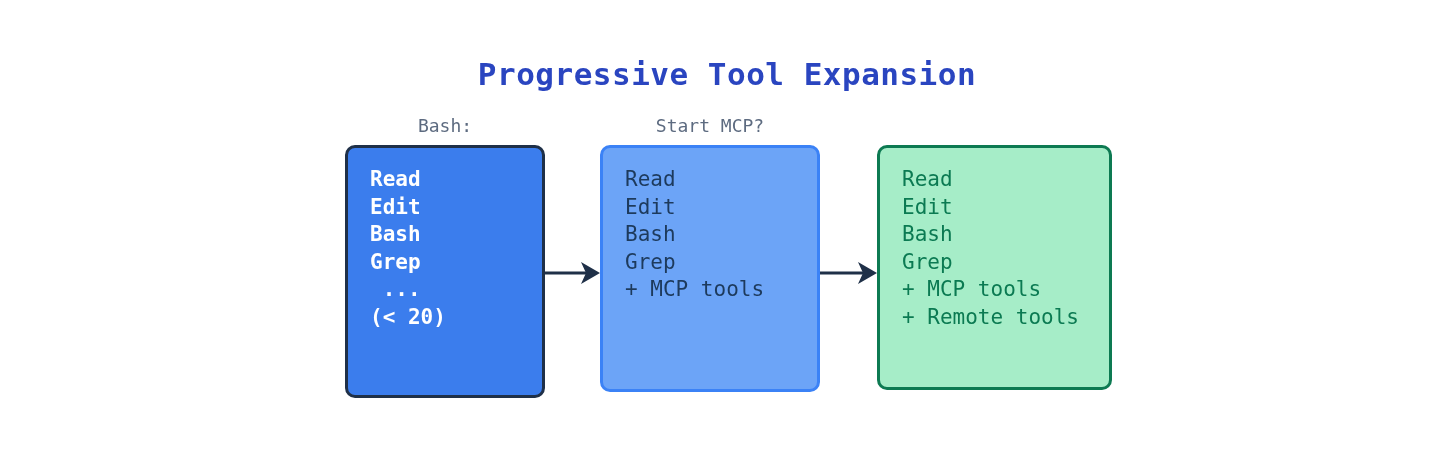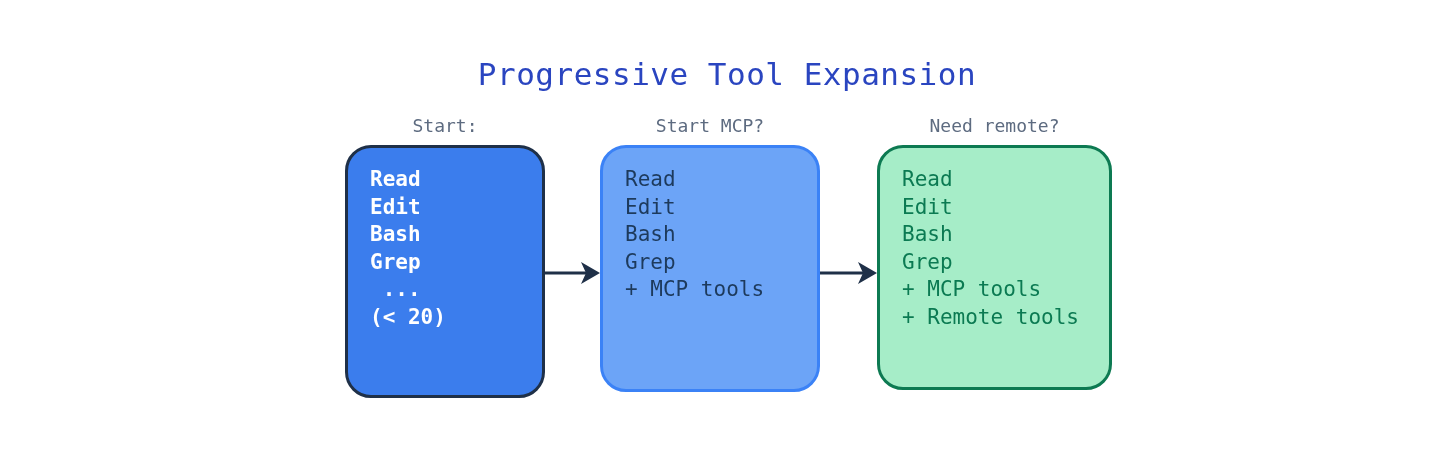--- a/index.html
+++ b/index.html
@@ -22,21 +22,21 @@
 
   
   .title {
     position: absolute;
     top: 56px;
     left: 0;
     width: 1454px;
     text-align: center;
     font-family: "DejaVu Sans Mono", "Liberation Mono", monospace;
     font-size: 31px;
-    font-weight: normal;
+    font-weight: bold;
     letter-spacing: 0.5px;
     color: #2a45c0;
     white-space: pre;
   }
 
   
   .stage-label {
     position: absolute;
     top: 115px;
     text-align: center;
@@ -49,21 +49,21 @@
   .stage-label.s0 { left: 345px; width: 200px; }
   .stage-label.s1 { left: 600px; width: 220px; }
   .stage-label.s2 { left: 877px; width: 235px; }
 
   
   .box {
     position: absolute;
     top: 145px;
     box-sizing: border-box;
     border-style: solid;
-    border-radius: 26px;
+    border-radius: 10px;
     padding-left: 34px;
   }
   .box-text {
     position: absolute;
     top: 18px;
     left: 22px;
     font-family: "DejaVu Sans Mono", "Liberation Mono", monospace;
     font-size: 21px;
     line-height: 27.5px;
     white-space: pre;
@@ -121,21 +121,21 @@
   .arrow.a1 { left: 820px; width: 59px; }
   .arrow svg { display: block; overflow: visible; }
 </style>
 </head>
 <body>
 
 <div id="diagram">
 
   <div class="title">Progressive Tool Expansion</div>
 
-  <div class="stage-label s0">Start:</div>
+  <div class="stage-label s0">Bash:</div>
   <div class="box b0">
     <div class="box-text">Read
 Edit
 Bash
 Grep
  ...
 (&lt; 20)</div>
   </div>
 
   <div class="arrow a0">
@@ -154,21 +154,20 @@
 + MCP tools</div>
   </div>
 
   <div class="arrow a1">
     <svg width="59" height="30" viewBox="0 0 59 30">
       <line x1="0" y1="15" x2="50" y2="15" stroke="#1f3048" stroke-width="3"></line>
       <path d="M 38 4 L 57 15 L 38 26 L 43 15 Z" fill="#1f3048"></path>
     </svg>
   </div>
 
-  <div class="stage-label s2">Need remote?</div>
   <div class="box b2">
     <div class="box-text">Read
 Edit
 Bash
 Grep
 + MCP tools
 + Remote tools</div>
   </div>
 
 </div>

